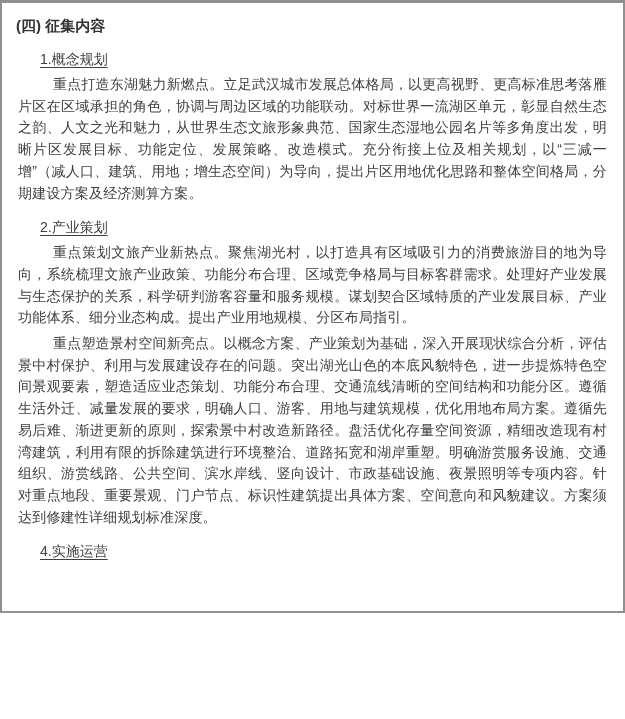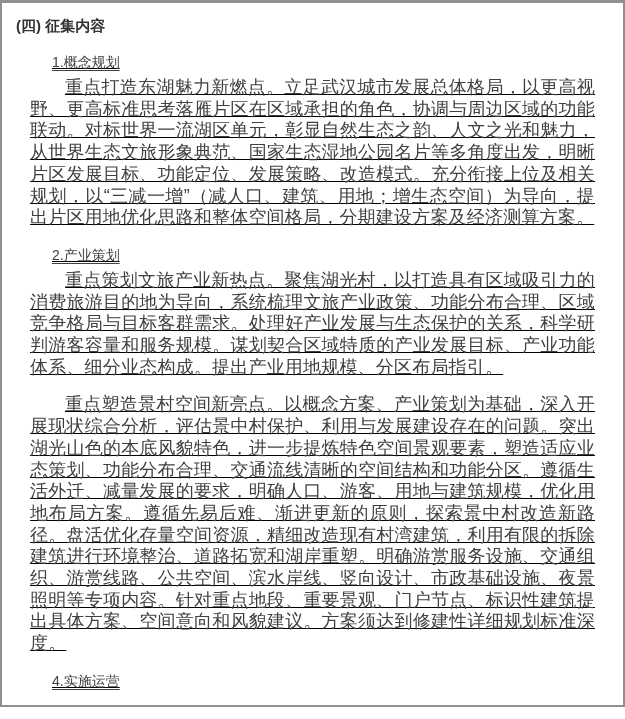--- a/index.html
+++ b/index.html
@@ -3,47 +3,47 @@
 <meta charset="utf-8">
 <style>
   html, body {
     margin: 0;
     padding: 0;
     background: #ffffff;
     font-family: "Liberation Sans", "DejaVu Sans", sans-serif;
   }
   .doc-frame {
     width: 625px;
-    height: 707px;
+    height: 613px;
     box-sizing: border-box;
     border: 2px solid #8f8f8f;
     border-top-width: 3px;
     background: #ffffff;
     padding: 7px 12px 8px 12px;
     overflow: hidden;
   }
   .page-title {
     font-size: 15px;
     font-weight: bold;
     color: #333333;
     margin: 6px 0 2px 2px;
     line-height: 20px;
   }
-  .section { margin: 16px; text-decoration: underline; }
+  .section { margin: 4px; }
   .sec-heading {
     font-size: 14px;
     font-weight: normal;
     color: #404040;
     text-decoration: underline;
     text-underline-offset: 3px;
     margin: 13px 0 5px 22px;
     line-height: 20px;
   }
   .para {
-    font-size: 18px;
+    font-size: 14px;
     color: #404040;
     line-height: 21.7px;
     text-align: justify;
     text-indent: 35px;
     margin: 0;
     letter-spacing: 0.2px;
   }
 </style>
 </head>
 <body>

